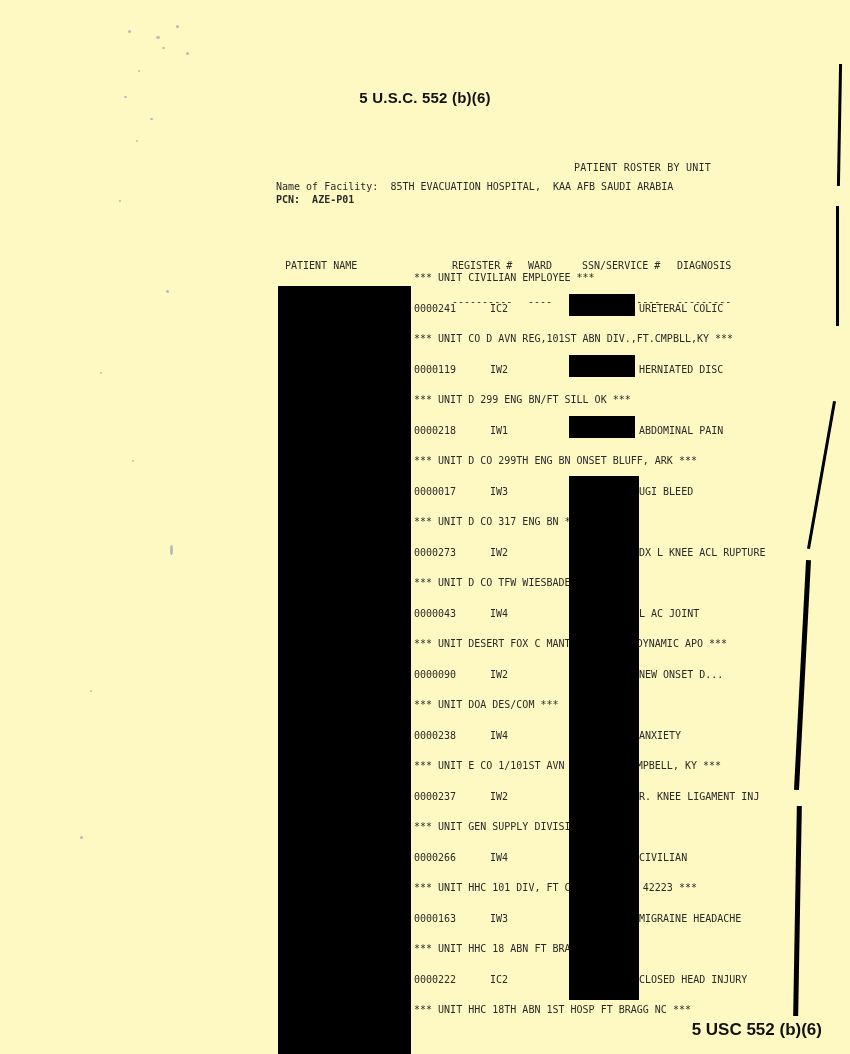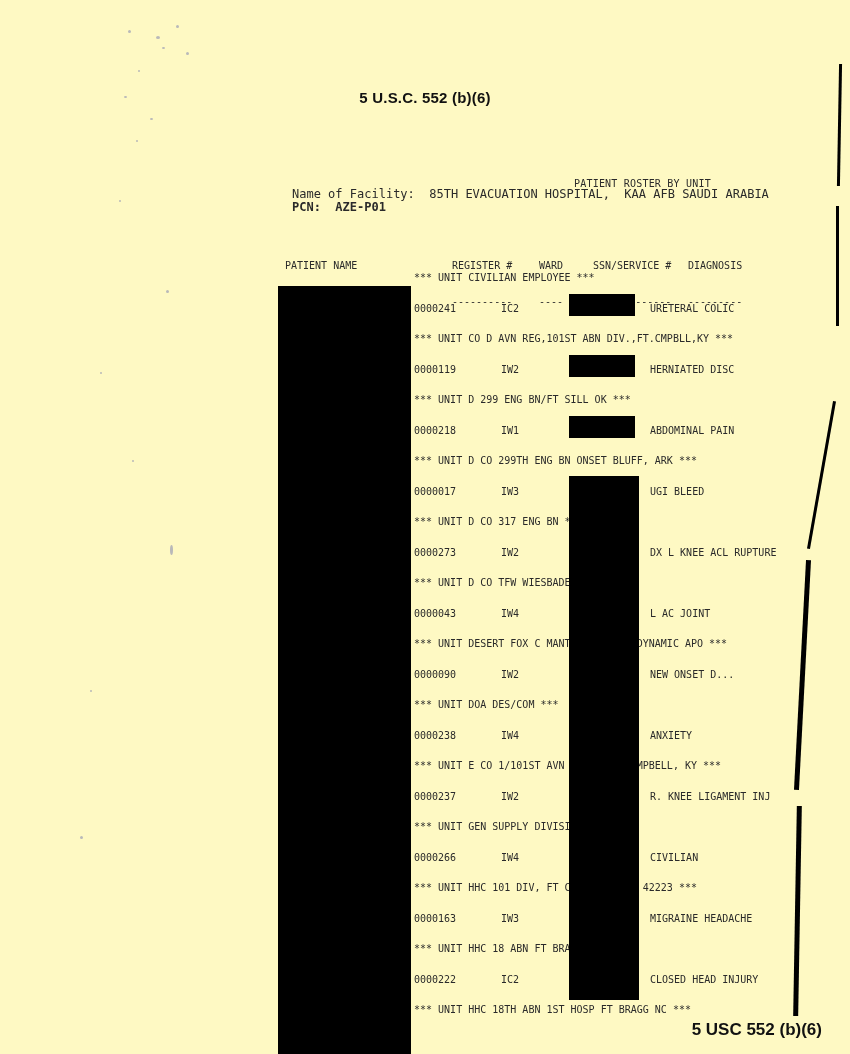--- a/index.html
+++ b/index.html
@@ -61,24 +61,24 @@
     width: 520px;
     font-family: "DejaVu Sans Mono", monospace;
     font-size: 10px;
     line-height: 10px;
     color: #2a2a2a;
     letter-spacing: 0.2px;
     white-space: pre;
   }
   .rep-title {
     position: absolute;
-    left: 292px;
+    left: 276px;
     top: 143px;
     font-family: "DejaVu Sans Mono", monospace;
-    font-size: 12px;
+    font-size: 10px;
     color: #2a2a2a;
     white-space: pre;
   }
   .line {
     white-space: pre;
   }
 
   
   .tbl-head {
     position: absolute;
@@ -108,21 +108,21 @@
     box-sizing: border-box;
   }
   .pat-row {
     height: 30px;
     white-space: pre;
     padding-left: 129px;
     box-sizing: border-box;
     display: flex;
     align-items: flex-start;
   }
-  .col-reg { width: 87px; display: inline-block; }
+  .col-reg { width: 76px; display: inline-block; }
   .col-ward { width: 54px; display: inline-block; }
   .col-ssn { width: 95px; display: inline-block; }
   .col-dx { display: inline-block; }
 
   
   .redact {
     position: absolute;
     background: #000000;
   }
 
@@ -168,21 +168,21 @@
   <div class="speck" style="left:166px;top:290px;width:3px;height:3px;"></div>
   <div class="speck" style="left:100px;top:372px;width:2px;height:2px;"></div>
   <div class="speck" style="left:132px;top:460px;width:2px;height:2px;"></div>
   <div class="speck" style="left:170px;top:545px;width:3px;height:10px;"></div>
   <div class="speck" style="left:90px;top:690px;width:2px;height:2px;"></div>
   <div class="speck" style="left:80px;top:836px;width:3px;height:3px;"></div>
 
   <div class="stamp-top">5 U.S.C. 552 (b)(6)</div>
 
   <div class="report">
-    <div class="line" style="padding-left:289px;margin-top:16px;">PATIENT ROSTER BY UNIT</div>
+    <div class="line" style="padding-left:289px;">PATIENT ROSTER BY UNIT</div>
   </div>
   <div class="rep-title" style="top:159px;">
     <div class="line">Name of Facility:  85TH EVACUATION HOSPITAL,  KAA AFB SAUDI ARABIA</div>
   </div>
   <div class="rep-title" style="top:172px;font-weight:bold;">
     <div class="line">PCN:  AZE-P01</div>
   </div>
 
   <div class="tbl-head">
     <div class="line"><span>PATIENT NAME</span></div>

